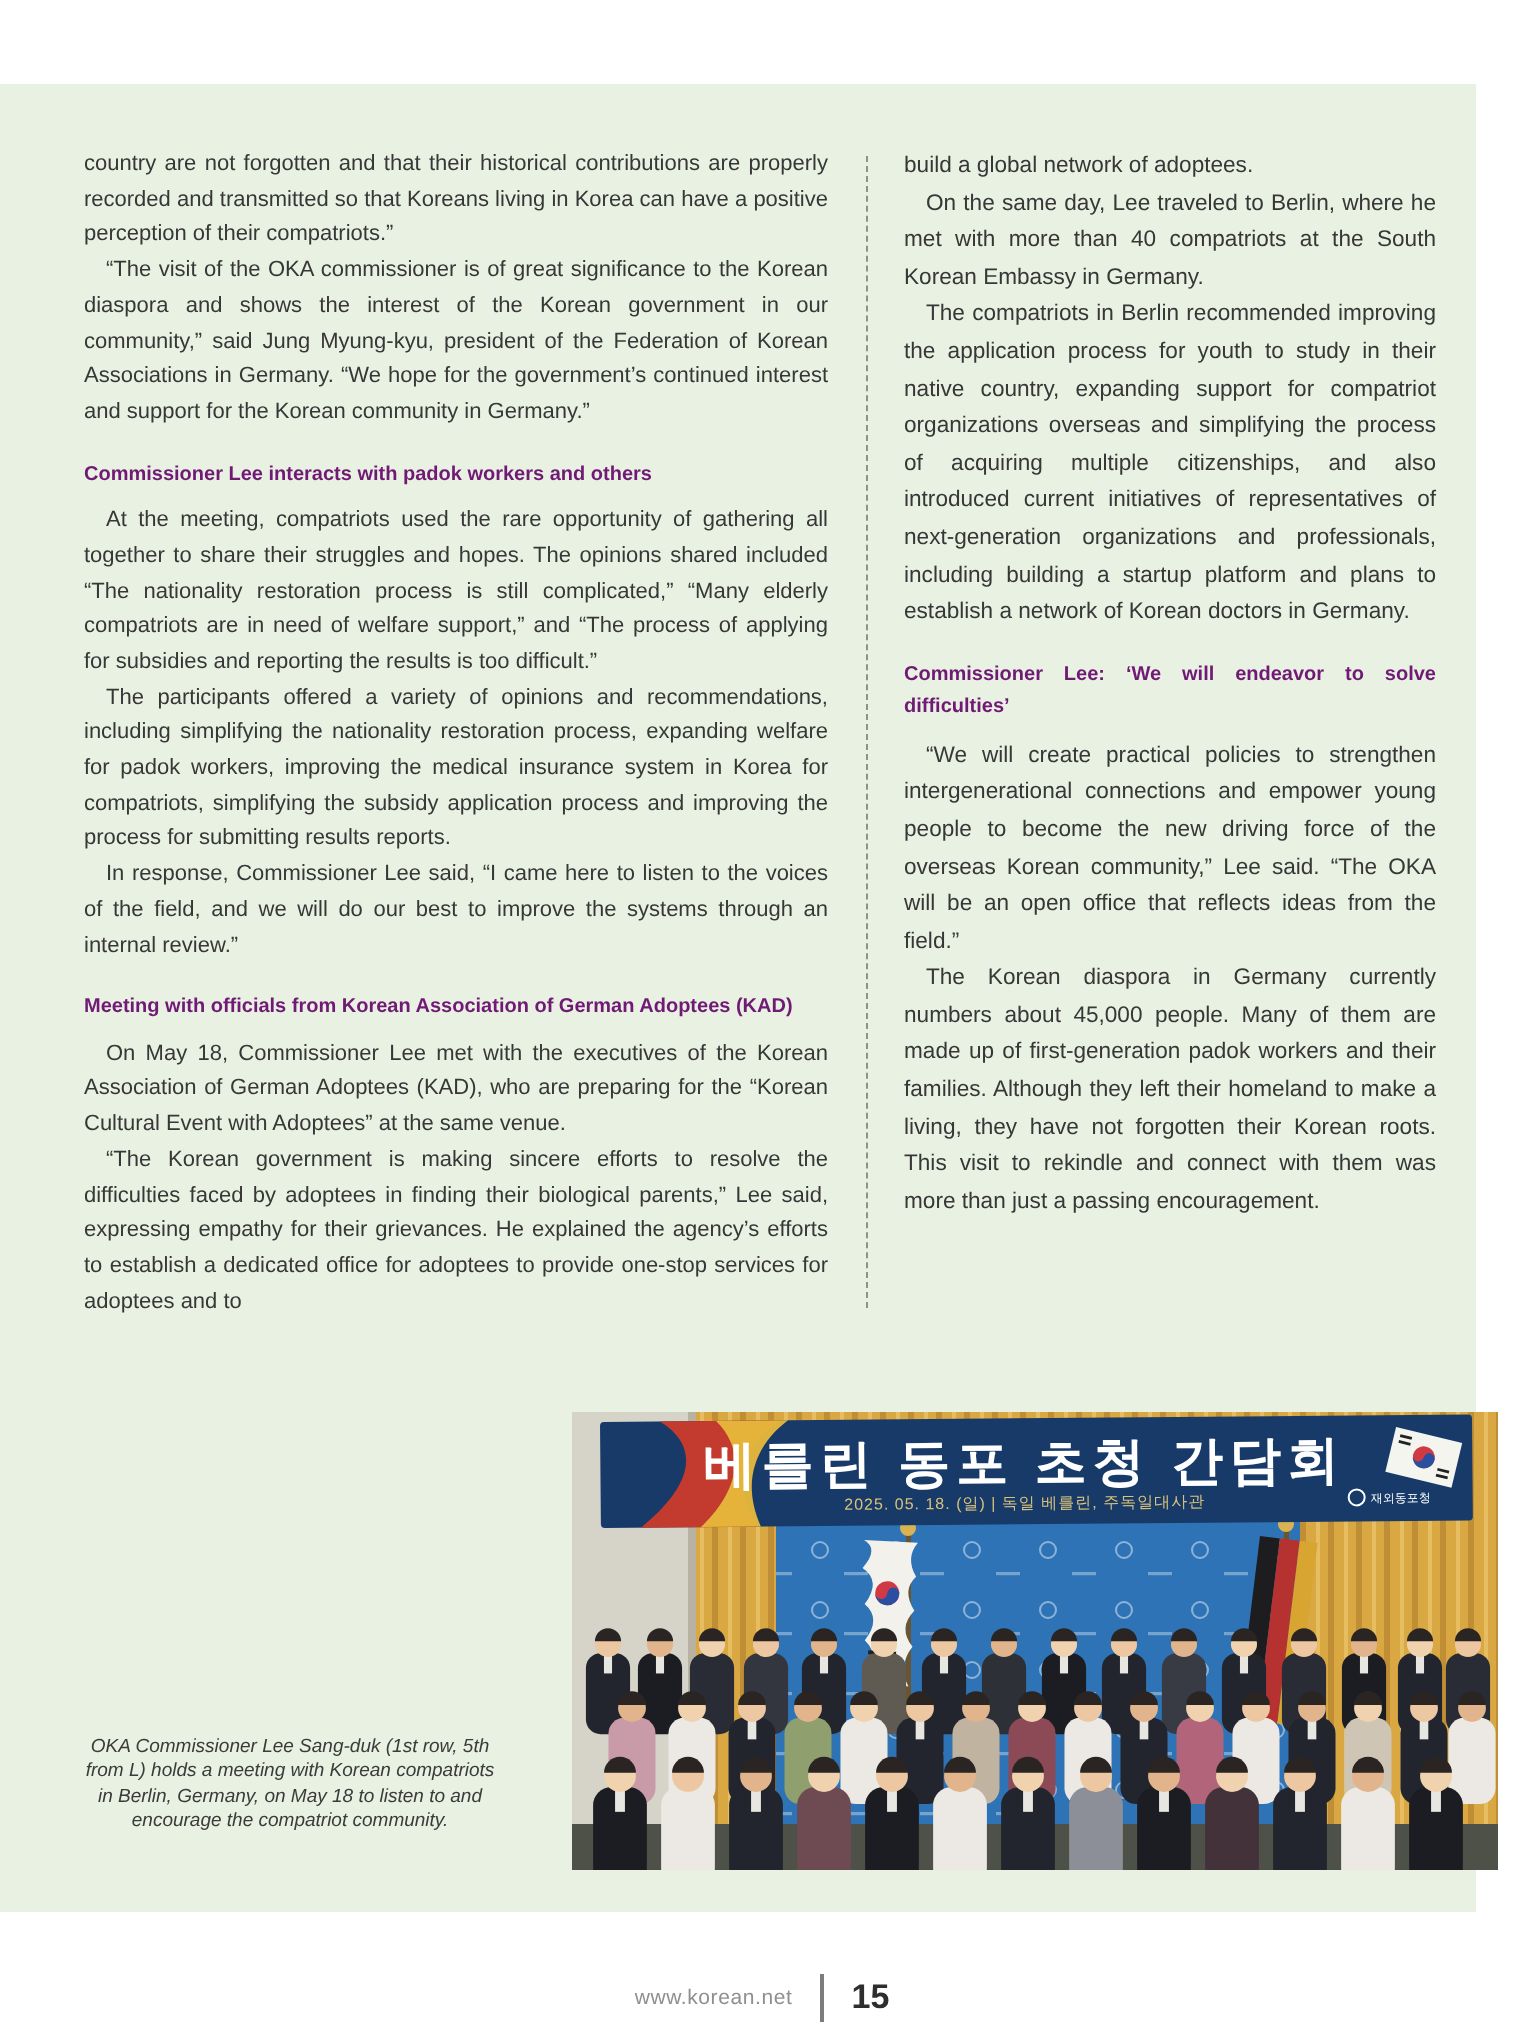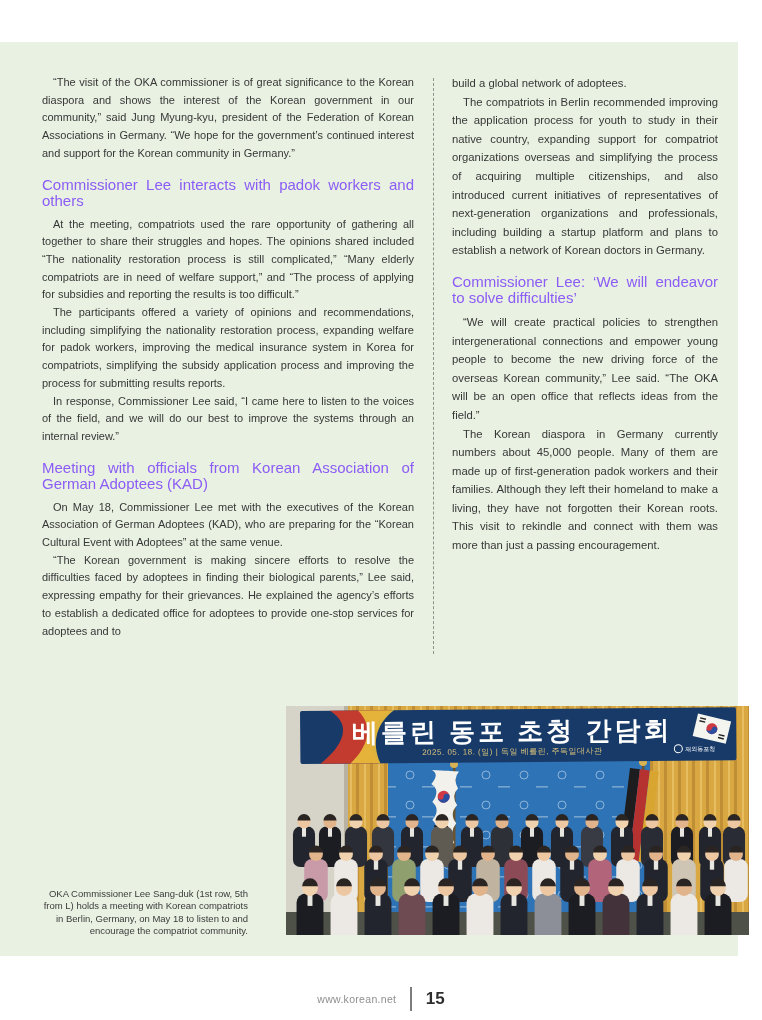--- a/index.html
+++ b/index.html
@@ -7,29 +7,29 @@
     width:762px;height:1020px;position:relative;background:#ffffff;
     font-family:"Liberation Sans", sans-serif;overflow:hidden;
   }
   .panel{position:absolute;left:0;top:42px;width:738px;height:914px;background:#e9f1e2;}
   .col{position:absolute;color:#373737;text-align:justify;}
   .col-left{left:42px;top:74px;width:372px;font-size:11px;line-height:17.7px;}
   .col-right{left:452px;top:74px;width:266px;font-size:11.3px;line-height:18.6px;}
   .col p{margin:0;}
   .col p.ind{text-indent:11px;}
   .col h3{
-    color:#8b5cf6;font-size:15px;line-height:16.5px;margin:14px 0 6px 0;
-    font-weight:normal;text-align:justify;
+    color:#701a75;font-size:10px;line-height:16.5px;margin:14px 0 6px 0;
+    font-weight:bold;text-align:justify;
   }
   .divider{position:absolute;left:433px;top:78px;height:576px;width:0;border-left:1.5px dashed #8d938b;}
   .photo-wrap{position:absolute;left:255px;top:706px;width:463px;height:229px;overflow:hidden;margin-left:31px;}
   .photo-wrap svg{display:block;}
   .caption{
-    position:absolute;left:42px;top:888px;width:206px;
-    font-size:9.5px;line-height:12.4px;color:#3b3b3b;text-align:right;
+    position:absolute;left:42px;top:868px;width:206px;
+    font-size:9.5px;line-height:12.4px;color:#3b3b3b;text-align:center;font-style:italic;
   }
   .footer{
     position:absolute;left:0;top:984px;width:762px;height:30px;
     display:flex;align-items:center;justify-content:center;gap:14px;
   }
   .footer .url{color:#8f8f8f;font-size:10.5px;letter-spacing:0.3px;}
   .footer .vbar{width:1.5px;height:24px;background:#7d7d7d;}
   .footer .pnum{color:#2e2e2e;font-size:17px;font-weight:bold;}
   .endmark{
     display:inline-block;width:10px;height:10px;margin-left:4px;vertical-align:-1px;
@@ -39,34 +39,36 @@
       linear-gradient(#23252e,#23252e) 50% 72%/6px 3px no-repeat,
       #fdfdf8;
   }
 </style>
 </head>
 <body>
 
 <div class="panel"></div>
 
 <div class="col col-left">
+  <p>country are not forgotten and that their historical contributions are properly recorded and transmitted so that Koreans living in Korea can have a positive perception of their compatriots.”</p>
   <p class="ind">“The visit of the OKA commissioner is of great significance to the Korean diaspora and shows the interest of the Korean government in our community,” said Jung Myung-kyu, president of the Federation of Korean Associations in Germany. “We hope for the government’s continued interest and support for the Korean community in Germany.”</p>
   <h3>Commissioner Lee interacts with padok workers and others</h3>
   <p class="ind">At the meeting, compatriots used the rare opportunity of gathering all together to share their struggles and hopes. The opinions shared included “The nationality restoration process is still complicated,” “Many elderly compatriots are in need of welfare support,” and “The process of applying for subsidies and reporting the results is too difficult.”</p>
   <p class="ind">The participants offered a variety of opinions and recommendations, including simplifying the nationality restoration process, expanding welfare for padok workers, improving the medical insurance system in Korea for compatriots, simplifying the subsidy application process and improving the process for submitting results reports.</p>
   <p class="ind">In response, Commissioner Lee said, “I came here to listen to the voices of the field, and we will do our best to improve the systems through an internal review.”</p>
   <h3>Meeting with officials from Korean Association of German Adoptees (KAD)</h3>
   <p class="ind">On May 18, Commissioner Lee met with the executives of the Korean Association of German Adoptees (KAD), who are preparing for the “Korean Cultural Event with Adoptees” at the same venue.</p>
   <p class="ind">“The Korean government is making sincere efforts to resolve the difficulties faced by adoptees in finding their biological parents,” Lee said, expressing empathy for their grievances. He explained the agency’s efforts to establish a dedicated office for adoptees to provide one-stop services for adoptees and to</p>
 </div>
 
 <div class="divider"></div>
 
 <div class="col col-right">
   <p>build a global network of adoptees.</p>
+  <p class="ind">On the same day, Lee traveled to Berlin, where he met with more than 40 compatriots at the South Korean Embassy in Germany.</p>
   <p class="ind">The compatriots in Berlin recommended improving the application process for youth to study in their native country, expanding support for compatriot organizations overseas and simplifying the process of acquiring multiple citizenships, and also introduced current initiatives of representatives of next-generation organizations and professionals, including building a startup platform and plans to establish a network of Korean doctors in Germany.</p>
   <h3>Commissioner Lee: ‘We will endeavor to solve difficulties’</h3>
   <p class="ind">“We will create practical policies to strengthen intergenerational connections and empower young people to become the new driving force of the overseas Korean community,” Lee said. “The OKA will be an open office that reflects ideas from the field.”</p>
   <p class="ind">The Korean diaspora in Germany currently numbers about 45,000 people. Many of them are made up of first-generation padok workers and their families. Although they left their homeland to make a living, they have not forgotten their Korean roots. This visit to rekindle and connect with them was more than just a passing encouragement.</p>
 </div>
 
 <div class="photo-wrap">
   <svg width="463" height="229" viewBox="0 0 463 229" xmlns="http://www.w3.org/2000/svg">
     <defs>
       <pattern id="curtain" width="14" height="229" patternUnits="userSpaceOnUse">

